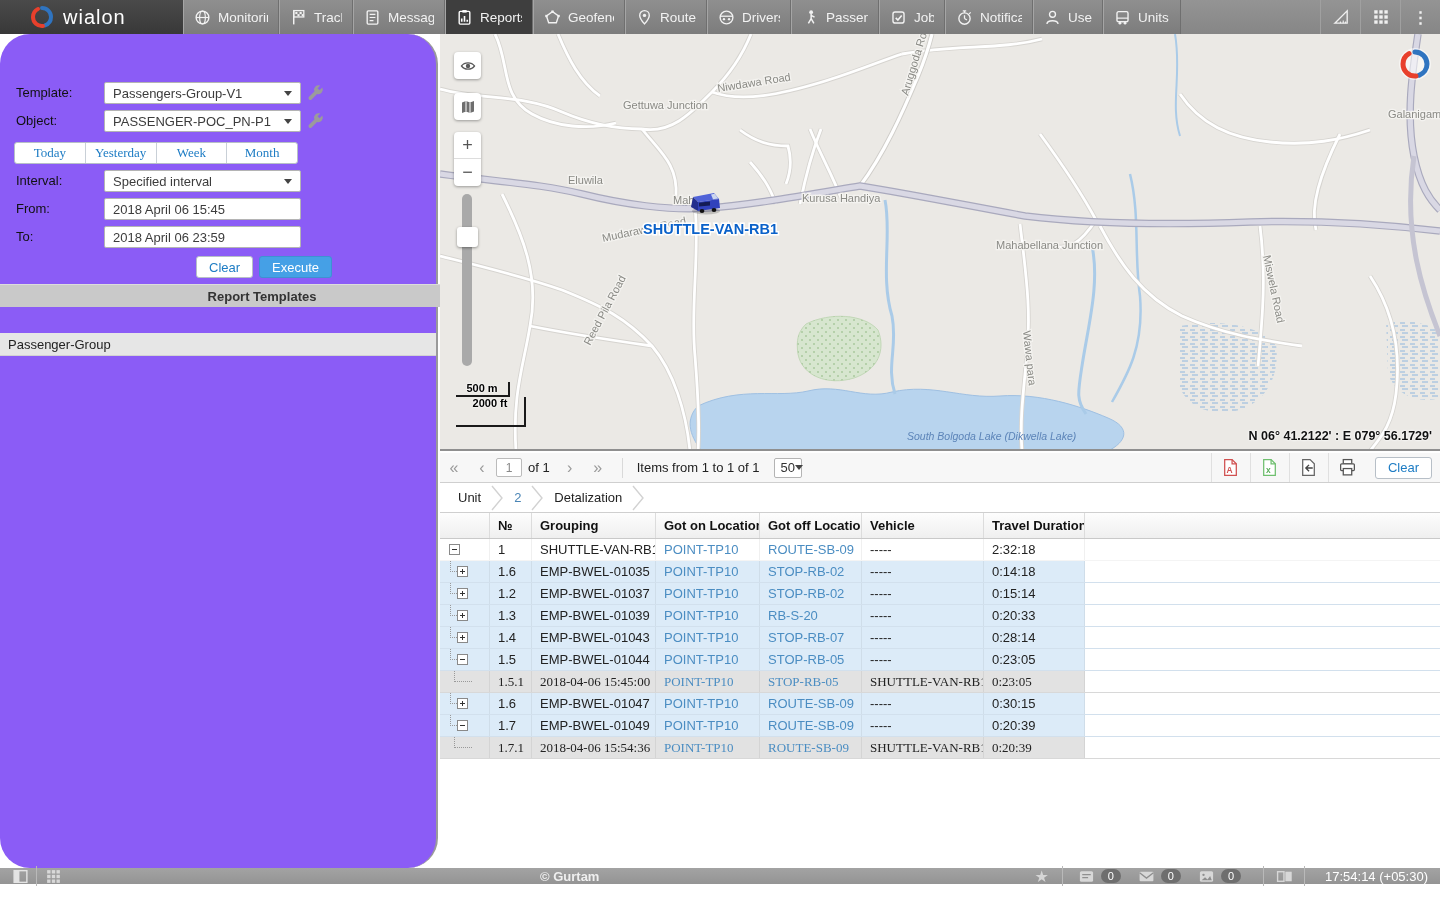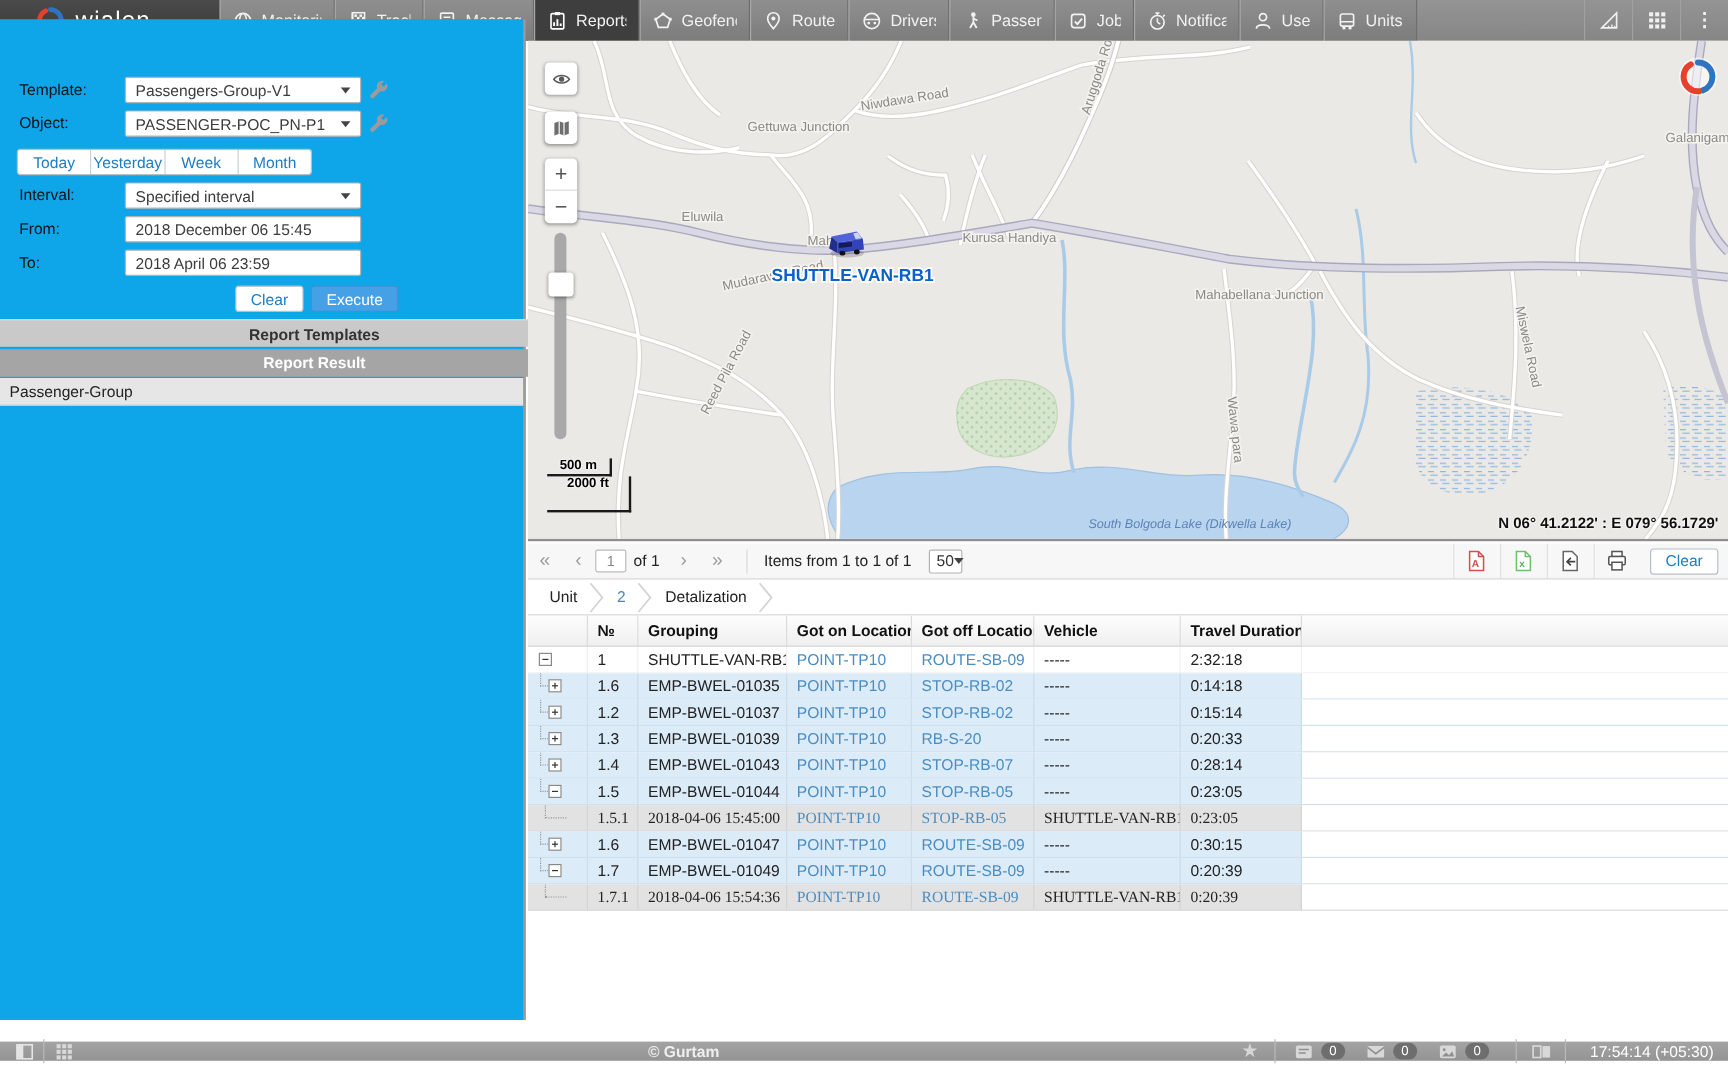--- a/index.html
+++ b/index.html
@@ -20,33 +20,33 @@
   .nav-tab.active { background:#3e3e3e; }
   .nav-icon { width:17px; height:17px; flex:0 0 17px; display:inline-block; }
   .nav-icon svg { width:17px; height:17px; display:block; }
   .nav-right { margin-left:auto; display:flex; align-items:stretch; }
   .nav-tool { width:40px; display:flex; align-items:center; justify-content:center;
     border-left:1px solid #a0a0a0; cursor:pointer; color:#f0f0f0; }
   .nav-tool svg { width:18px; height:18px; }
   .dots-glyph { font-size:16px; font-weight:bold; color:#f0f0f0; }
 
   
-  .left-panel { position:absolute; left:0; top:16px; width:438px; height:834px;
-    background:#0ea5e9; border-right:2px solid #9a9a9a; }
+  .left-panel { position:absolute; left:0; top:34px; width:438px; height:834px;
+    background:#8b5cf6; border-right:2px solid #9a9a9a;border-radius:30px; }
   .form-row { position:absolute; left:0; height:22px; }
   .form-label { position:absolute; left:16px; font-size:13px; color:#111; line-height:22px; }
   .select-box, .text-input { position:absolute; left:104px; width:197px; height:22px;
     background:#fff; border:1px solid #b4b4b4; border-radius:2px;
     display:flex; align-items:center; padding:0 8px; color:#3c3c3c; font-size:13px; cursor:pointer; }
   .select-box .caret { margin-left:auto; width:0; height:0;
     border-left:4px solid transparent; border-right:4px solid transparent;
     border-top:5px solid #444; }
   .wrench-btn { position:absolute; left:307px; top:2px; width:18px; height:18px; cursor:pointer; }
-  .range-group { position:absolute; left:14px; top:108px; width:246px; height:22px;
-    display:flex; background:#fff; border:1px solid #b7bfc7; border-radius:3px; overflow:hidden; }
+  .range-group { position:absolute; left:14px; top:108px; width:284px; height:22px;
+    display:flex; background:#fff; border:1px solid #b7bfc7; border-radius:3px; overflow:hidden;font-family:Liberation Serif, serif; }
   .range-btn { flex:1; display:flex; align-items:center; justify-content:center;
     color:#1d7cc4; font-size:13px; border-right:1px solid #c9d0d7; cursor:pointer; }
   .range-btn:last-child { border-right:none; }
   .btn { height:22px; border-radius:3px; display:inline-flex; align-items:center;
     justify-content:center; font-size:13px; cursor:pointer; padding:0 12px; }
   .btn-clear { background:#fff; border:1px solid #b7bfc7; color:#1d7cc4; }
   .btn-exec { background:#45a0e6; border:1px solid #3e91d2; color:#fff; }
   .panel-section { position:absolute; left:0; width:524px; height:23px; text-align:center;
     font-weight:bold; line-height:23px; cursor:pointer; }
   .sec-templates { top:250px; background:#c9c9c9; color:#333; border-top:1px solid #dcdcdc; }
@@ -351,37 +351,36 @@
   <div class="form-row" style="top:136px;">
     <span class="form-label">Interval:</span>
     <div class="select-box">
       <span>Specified interval</span>
       <span class="caret"></span>
     </div>
   </div>
   <div class="form-row" style="top:164px;">
     <span class="form-label">From:</span>
     <div class="text-input">
-      <span>2018 December 06 15:45</span>
+      <span>2018 April 06 15:45</span>
     </div>
   </div>
   <div class="form-row" style="top:192px;">
     <span class="form-label">To:</span>
     <div class="text-input">
       <span>2018 April 06 23:59</span>
     </div>
   </div>
 
   <div style="position:absolute; left:196px; top:222px; display:flex; gap:6px;">
     <div class="btn btn-clear">Clear</div>
     <div class="btn btn-exec">Execute</div>
   </div>
 
   <div class="panel-section sec-templates">Report Templates</div>
-  <div class="panel-section sec-result">Report Result</div>
   <div class="result-item">Passenger-Group</div>
 </div>
 
 <div class="map-wrap">
   <svg class="map-svg" width="1000" height="417" viewBox="0 0 1000 417">
     <defs>
       <pattern id="marsh" width="10" height="7" patternUnits="userSpaceOnUse">
         <path d="M0,2 h5 M2,5 h6" stroke="#8fb6dd" stroke-width="1" fill="none"></path>
       </pattern>
       <pattern id="parkdots" width="8" height="8" patternUnits="userSpaceOnUse">

